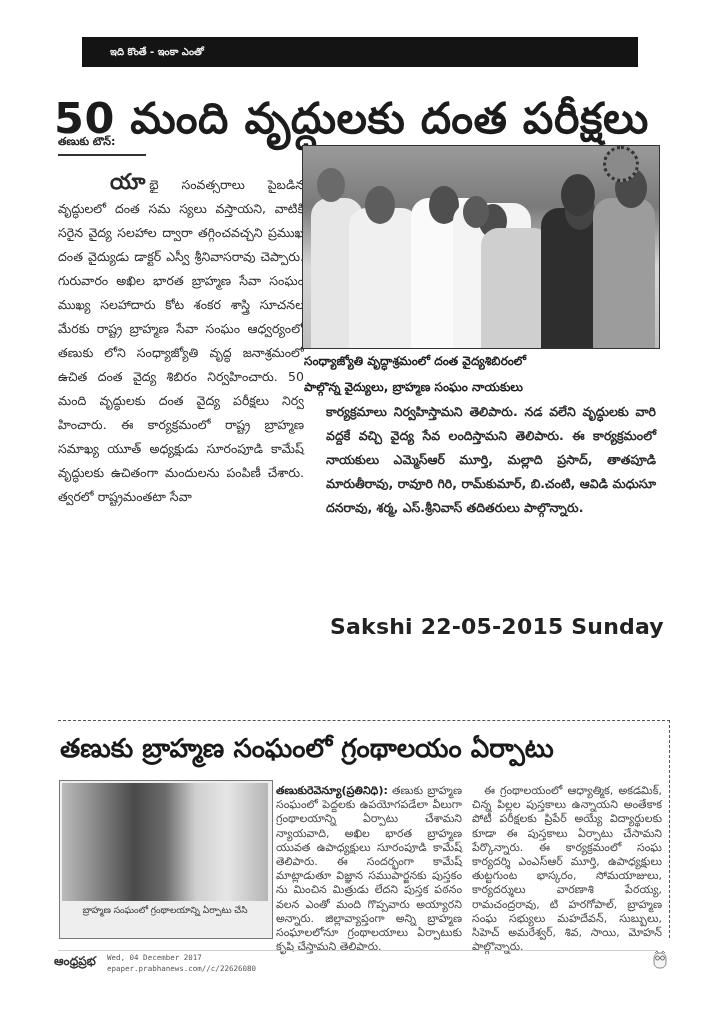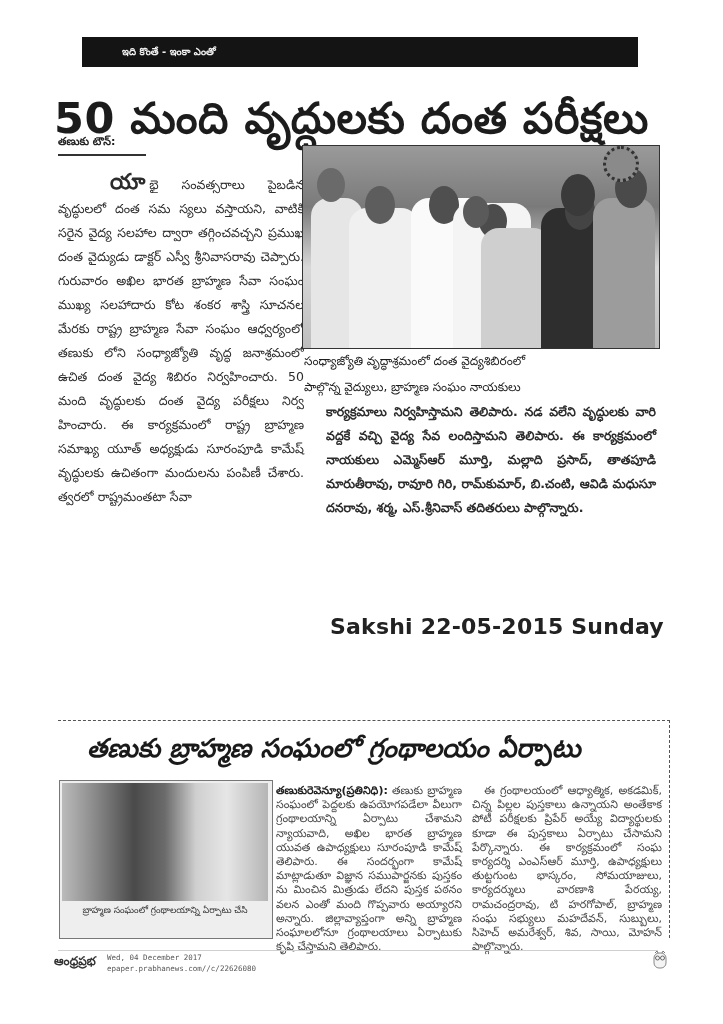--- a/index.html
+++ b/index.html
@@ -5,21 +5,21 @@
   html, body { margin: 0; padding: 0; }
   body {
     width: 723px; height: 1024px; background: #ffffff; position: relative;
     overflow: hidden; font-family: "DejaVu Sans", sans-serif; color: #2a2a2a;
   }
   .abs { position: absolute; }
   
   .kicker {
     left: 82px; top: 37px; width: 556px; height: 30px; background: #141414;
     color: #f2f2f2; font-size: 10px; font-weight: bold; line-height: 30px;
-    padding-left: 40px; box-sizing: border-box;
+    padding-left: 28px; box-sizing: border-box;
   }
   .headline1 {
     left: 54px; top: 92px; width: 610px; font-size: 43px; font-weight: bold;
     color: #1c1c1c; letter-spacing: 0.5px; white-space: nowrap; line-height: 52px;
   }
   .dateline1 {
     left: 58px; top: 135px; font-size: 11px; font-weight: bold; color: #222;
     padding-bottom: 4px; border-bottom: 2px solid #333; width: 88px;
   }
   .col-left {
@@ -29,42 +29,42 @@
   .col-left .dropcap { font-size: 22px; font-weight: bold; margin-left: 52px; margin-right: 4px; }
   .col-left p { margin: 0; }
   .photo1 {
     left: 302px; top: 145px; width: 356px; height: 202px; border: 1px solid #333;
     background: linear-gradient(180deg,#9a9a9a 0%,#7a7a7a 30%,#d8d8d8 60%,#bdbdbd 100%);
     overflow: hidden;
   }
   .photo1 .person { position: absolute; bottom: 0; border-radius: 18px 18px 0 0; }
   .photo1 .head { position: absolute; border-radius: 50%; background: #555; }
   .caption1 {
-    left: 304px; top: 348px; width: 360px; font-size: 12px; font-weight: normal;
+    left: 304px; top: 348px; width: 360px; font-size: 12px; font-weight: bold;
     line-height: 26px; color: #1e1e1e;
   }
   .col-right {
     left: 326px; top: 400px; width: 330px; font-size: 12.5px; line-height: 24px;
     color: #2c2c2c; text-align: justify; font-weight: bold;
   }
   .col-right p { margin: 0; }
   .source {
     left: 330px; top: 614px; font-size: 22px; font-weight: bold; color: #222;
     font-family: "DejaVu Sans", sans-serif; letter-spacing: 0.2px;
   }
   
   .dash-top {
     left: 58px; top: 720px; width: 612px; height: 0; border-top: 1px dashed #555;
   }
   .dash-right {
     left: 669px; top: 720px; width: 0; height: 218px; border-left: 1px dashed #555;
   }
   .headline2 {
     left: 60px; top: 728px; width: 600px; font-size: 26px; font-weight: bold;
-    font-style: italic; color: #1a1a1a; white-space: nowrap; line-height: 40px; margin-left: 27px;
+    color: #1a1a1a; white-space: nowrap; line-height: 40px;
   }
   .photo2 {
     left: 59px; top: 780px; width: 212px; height: 157px; border: 1px solid #777;
     background: #eee; overflow: hidden;
   }
   .photo2 .img {
     position: absolute; left: 2px; top: 2px; width: 206px; height: 118px;
     background: linear-gradient(90deg,#bbb 0%,#8d8d8d 15%,#4a4a4a 35%,#6b6b6b 50%,#cfcfcf 65%,#e6e6e6 80%,#b5b5b5 100%);
   }
   .photo2 .cap {

